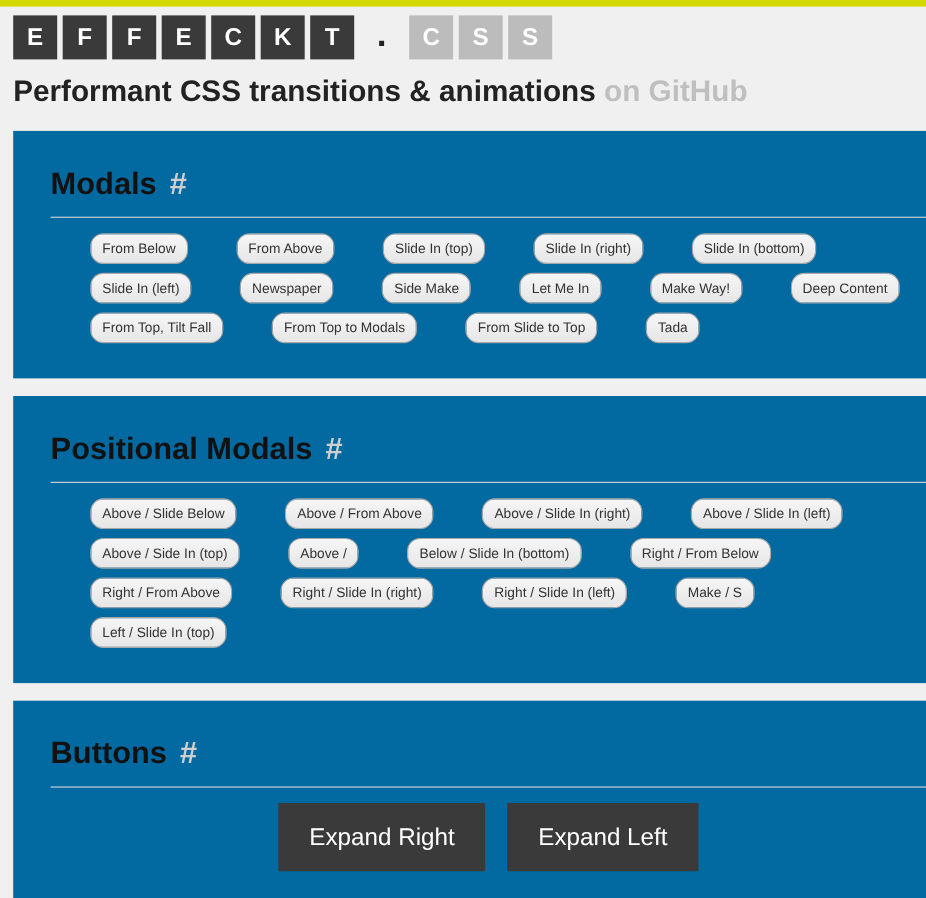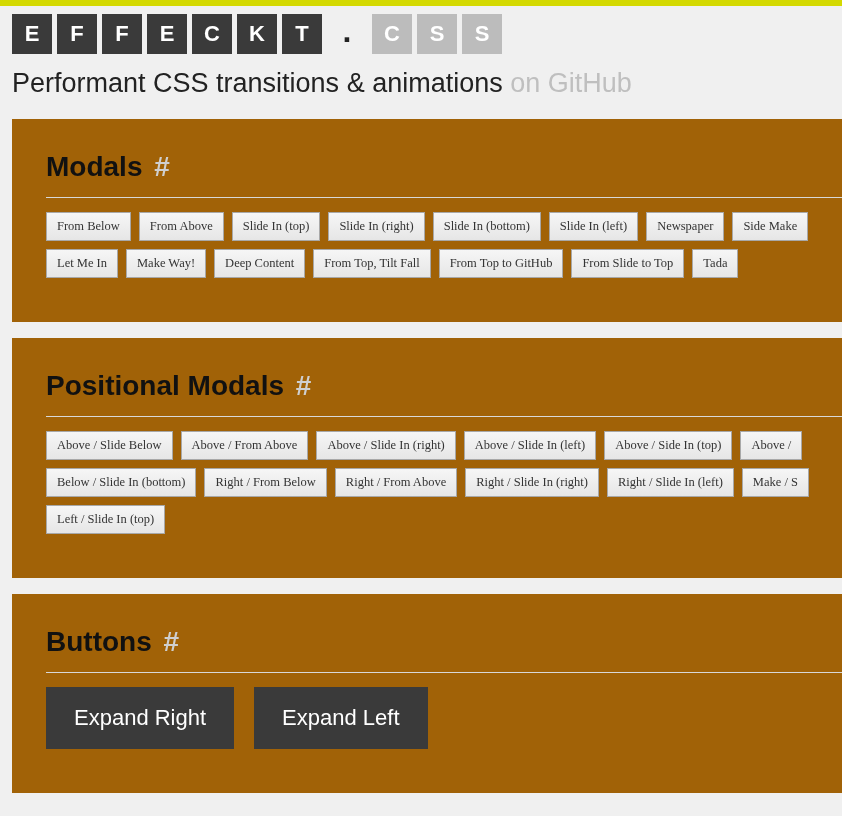--- a/index.html
+++ b/index.html
@@ -32,28 +32,28 @@
     .tile-dot {
       background: transparent;
       color: #222;
       font-size: 32px;
       align-items: flex-end;
       padding-bottom: 4px;
     }
     .subtitle {
       padding: 6px 12px 20px 12px;
       font-size: 27px;
-      font-weight: 400;
+      font-weight: 700;
       color: #222;
     }
     .subtitle .muted { color: #bfbfbf; }
     .section {
-      background: #a16207;
+      background: #0369a1;
       margin: 0 0 16px 12px;
-      padding: 32px 0 44px 34px;
+      padding: 32px 0 32px 34px;
     }
     .section h2 {
       font-size: 28px;
       font-weight: 700;
       color: #111;
       margin-bottom: 14px;
     }
     .section h2 .hash {
       color: #cfcfcf;
       font-weight: 700;
@@ -62,33 +62,34 @@
     .divider {
       border-top: 1px solid #d8d8d8;
       margin-bottom: 14px;
     }
     .btn-group {
       display: flex;
       flex-wrap: wrap;
       gap: 8px;
     }
     .demo-btn {
-      font-family: Liberation Serif, serif;
+      font-family: Liberation Sans, sans-serif;
       font-size: 12.5px;
       color: #333;
       background: linear-gradient(#f6f6f6, #e6e6e6);
       border: 1px solid #a8a8a8;
-      border-radius: 0;
+      border-radius: 12px;
       padding: 6px 10px;
       cursor: pointer;
       white-space: nowrap;
+      margin-left: 36px;
     }
     .big-btn-row {
       display: flex;
-      justify-content: flex-start;
+      justify-content: center;
       gap: 20px;
       margin-top: 8px;
     }
     .big-btn {
       background: #3a3a3a;
       color: #fff;
       font-size: 22px;
       font-weight: 400;
       padding: 18px 28px;
       border: none;
@@ -130,21 +131,21 @@
       <button class="demo-btn">Slide In (top)</button>
       <button class="demo-btn">Slide In (right)</button>
       <button class="demo-btn">Slide In (bottom)</button>
       <button class="demo-btn">Slide In (left)</button>
       <button class="demo-btn">Newspaper</button>
       <button class="demo-btn">Side Make</button>
       <button class="demo-btn">Let Me In</button>
       <button class="demo-btn">Make Way!</button>
       <button class="demo-btn">Deep Content</button>
       <button class="demo-btn">From Top, Tilt Fall</button>
-      <button class="demo-btn">From Top to GitHub</button>
+      <button class="demo-btn">From Top to Modals</button>
       <button class="demo-btn">From Slide to Top</button>
       <button class="demo-btn">Tada</button>
     </div>
 </div>
 
 <div class="section">
   <h2>
     <span>Positional Modals</span>
     <a class="hash">#</a>
   </h2>

